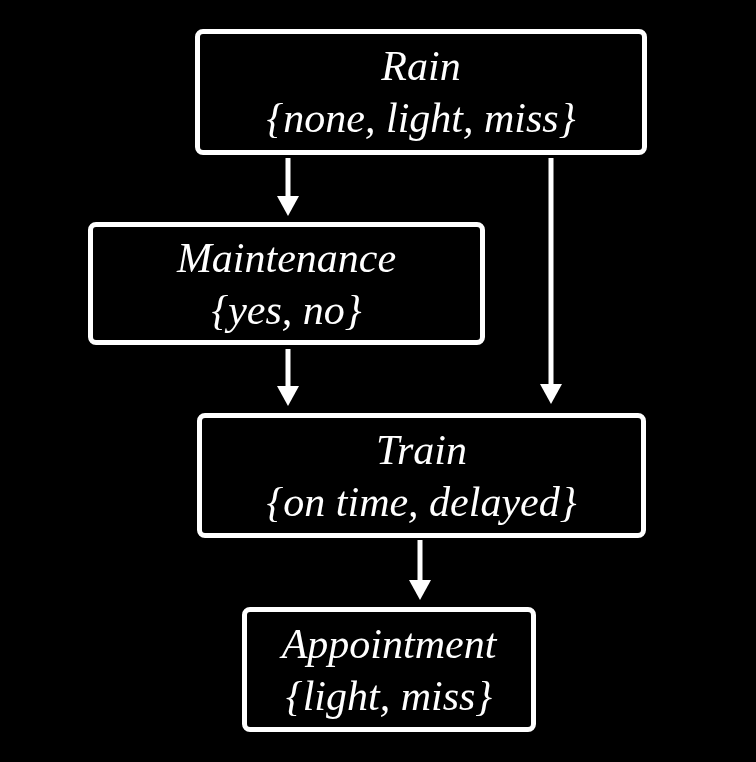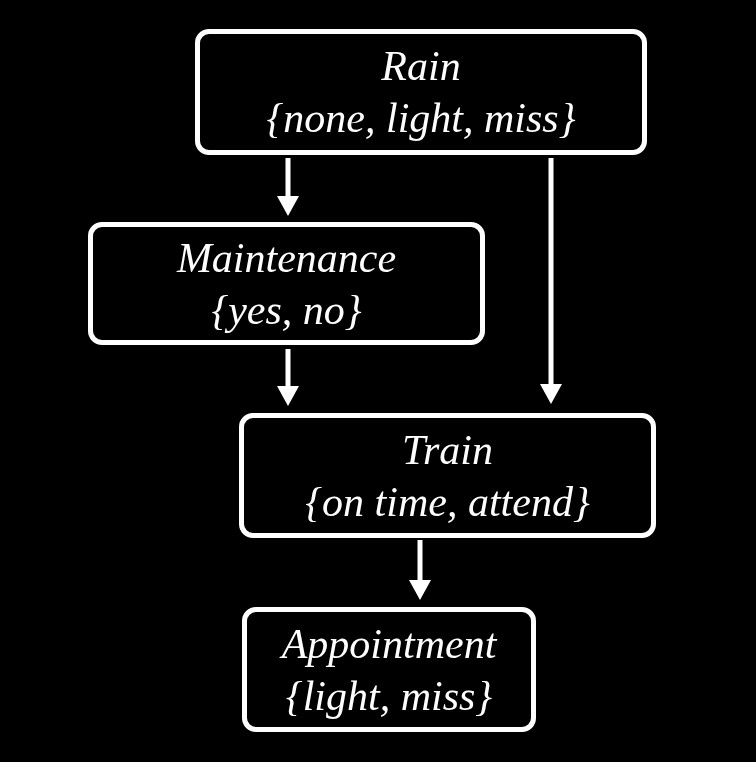--- a/index.html
+++ b/index.html
@@ -12,35 +12,35 @@
     width: 756px;
     height: 762px;
     background: #000000;
     font-family: "Liberation Serif", serif;
     overflow: hidden;
   }
   .node {
     position: absolute;
     box-sizing: border-box;
     border: 5px solid #ffffff;
-    border-radius: 14px;
+    border-radius: 8px;
     color: #ffffff;
     display: flex;
     flex-direction: column;
     align-items: center;
     justify-content: center;
     text-align: center;
     font-style: italic;
     font-size: 42px;
     line-height: 52px;
     white-space: nowrap;
   }
   #node-rain        { left: 195px; top:  29px; width: 452px; height: 126px; }
   #node-maintenance { left:  88px; top: 222px; width: 397px; height: 123px; text-align: right; }
-  #node-train       { left: 197px; top: 413px; width: 417px; height: 125px; margin-left: 42px; }
+  #node-train       { left: 197px; top: 413px; width: 449px; height: 125px; }
   #node-appointment { left: 242px; top: 607px; width: 294px; height: 125px; }
   .edges-svg {
     position: absolute;
     left: 0;
     top: 0;
     width: 756px;
     height: 762px;
     pointer-events: none;
   }
   .edge-stem {
@@ -82,21 +82,21 @@
     <span>{none, light, miss}</span>
   </div>
 
   <div class="node" id="node-maintenance">
     <span>Maintenance</span>
     <span>{yes, no}</span>
   </div>
 
   <div class="node" id="node-train">
     <span>Train</span>
-    <span>{on time, attend}</span>
+    <span>{on time, delayed}</span>
   </div>
 
   <div class="node" id="node-appointment">
     <span>Appointment</span>
     <span>{light, miss}</span>
   </div>
 
 </div>
 
 </body></html>

